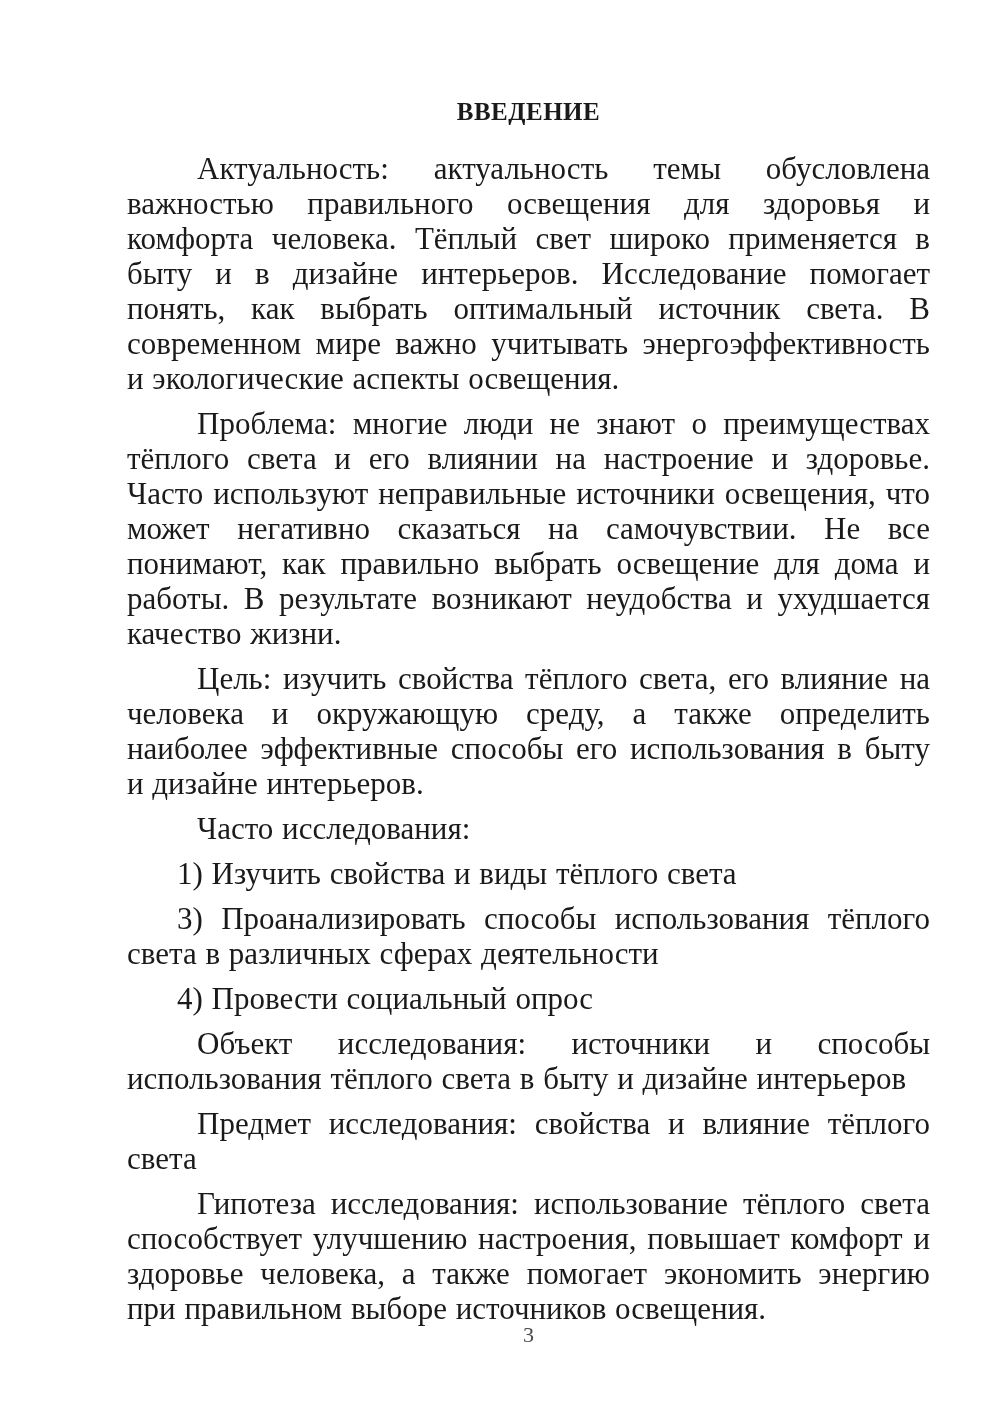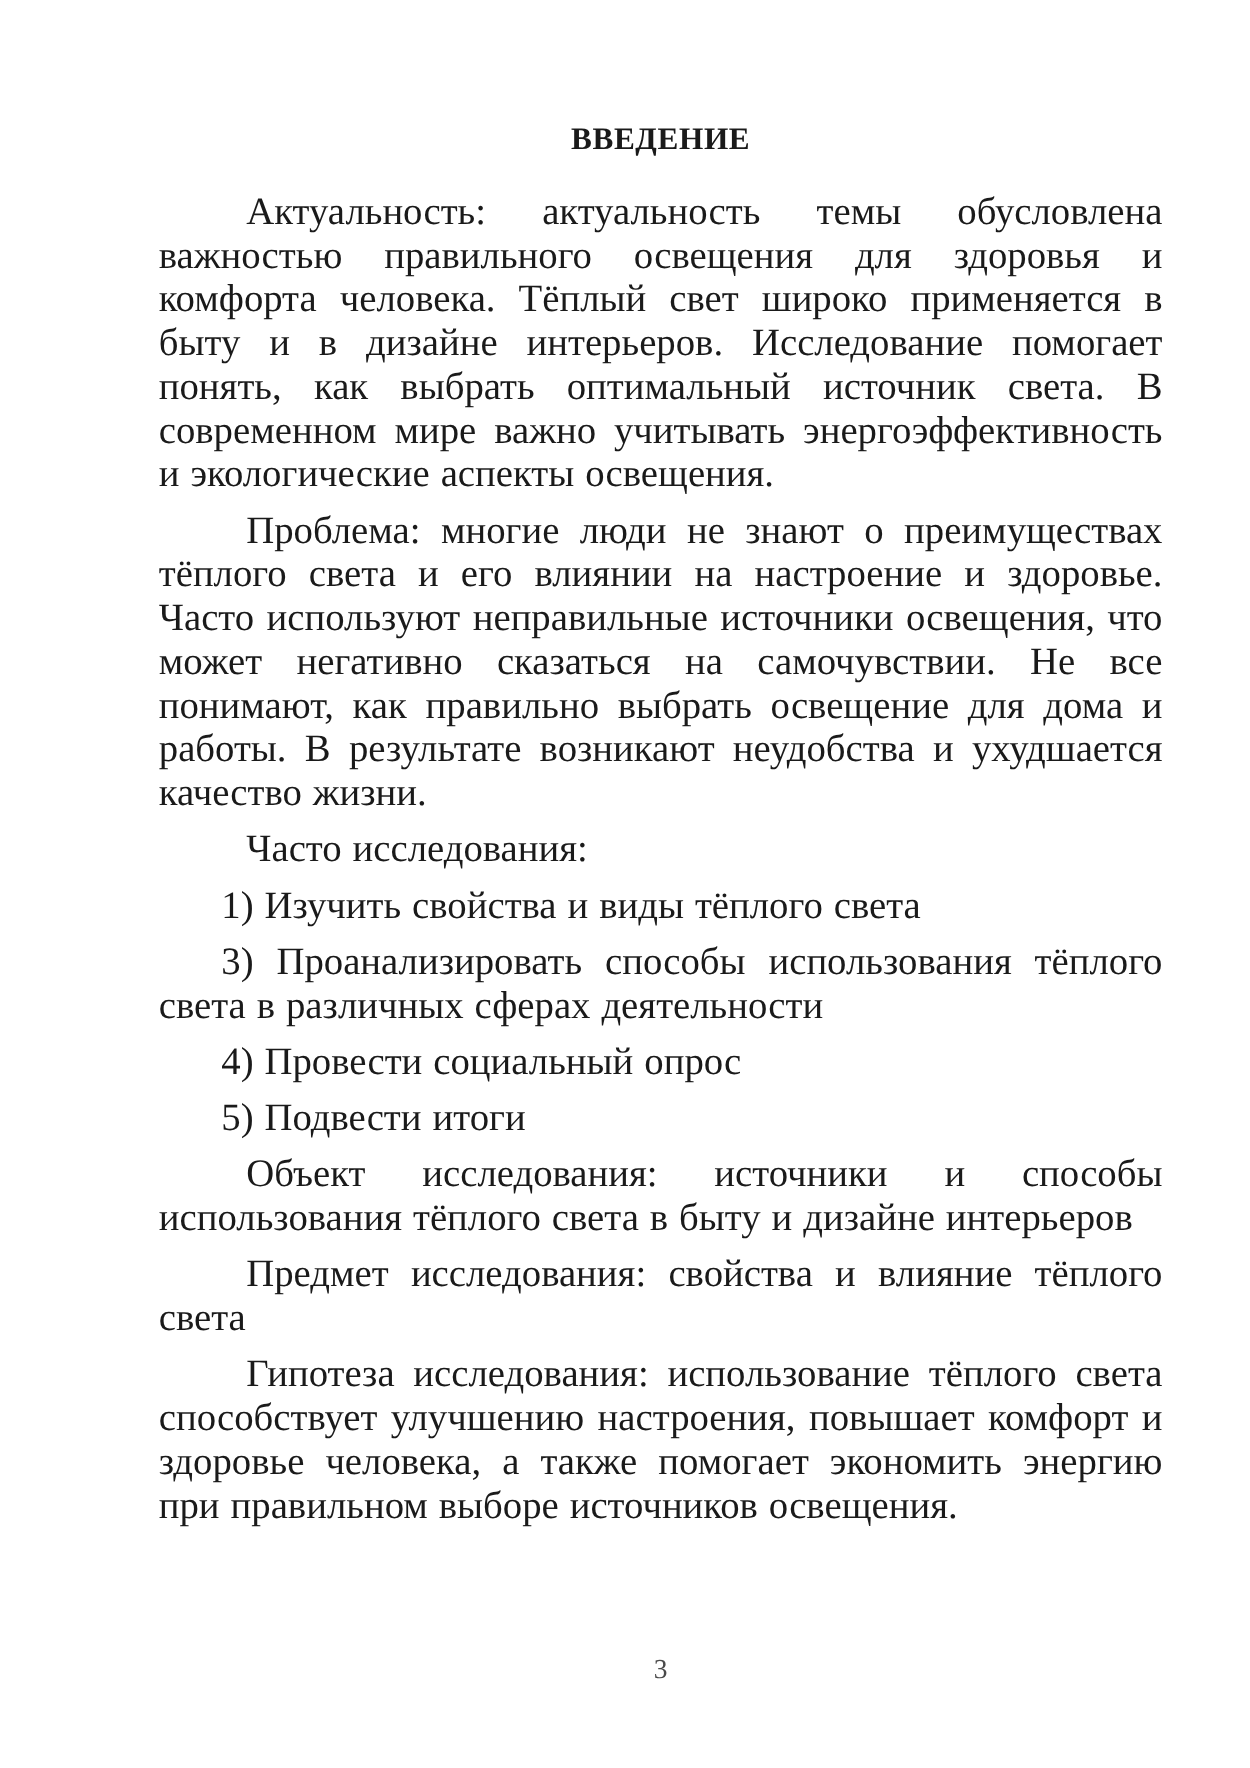--- a/index.html
+++ b/index.html
@@ -51,31 +51,31 @@
 <body>
 
 <div class="page">
 
   <h1 class="doc-title">ВВЕДЕНИЕ</h1>
 
   <p class="para">Актуальность: актуальность темы обусловлена важностью правильного освещения для здоровья и комфорта человека. Тёплый свет широко применяется в быту и в дизайне интерьеров. Исследование помогает понять, как выбрать оптимальный источник света. В современном мире важно учитывать энергоэффективность и экологические аспекты освещения.</p>
 
   <p class="para">Проблема: многие люди не знают о преимуществах тёплого света и его влиянии на настроение и здоровье. Часто используют неправильные источники освещения, что может негативно сказаться на самочувствии. Не все понимают, как правильно выбрать освещение для дома и работы. В результате возникают неудобства и ухудшается качество жизни.</p>
 
+  <p class="para">Цель: изучить свойства тёплого света, его влияние на человека и окружающую среду, а также определить наиболее эффективные способы его использования в быту и дизайне интерьеров.</p>
 
   <p class="para">Часто исследования:</p>
 
   <p class="para task">1) Изучить свойства и виды тёплого света</p>
 
 
   <p class="para task">3) Проанализировать способы использования тёплого света в различных сферах деятельности</p>
 
   <p class="para task">4) Провести социальный опрос</p>
 
-  <p class="para task">5) Подвести итоги</p>
 
   <p class="para">Объект исследования: источники и способы использования тёплого света в быту и дизайне интерьеров</p>
 
   <p class="para">Предмет исследования: свойства и влияние тёплого света</p>
 
   <p class="para">Гипотеза исследования: использование тёплого света способствует улучшению настроения, повышает комфорт и здоровье человека, а также помогает экономить энергию при правильном выборе источников освещения.</p>
 
   <div class="page-number">3</div>
 
 </div>

